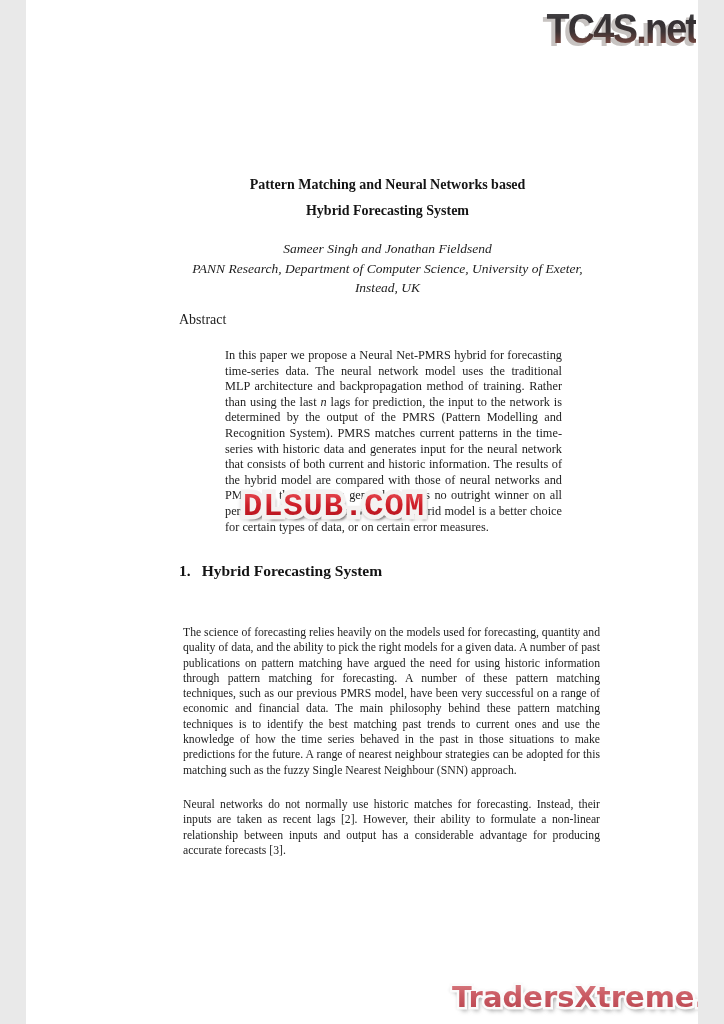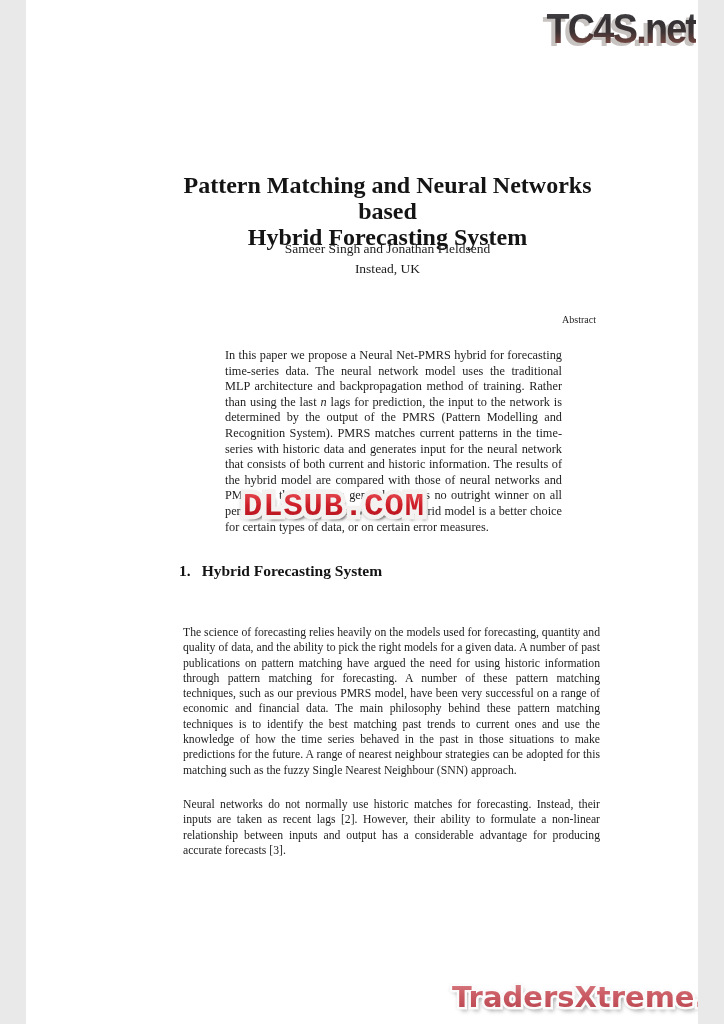--- a/index.html
+++ b/index.html
@@ -5,29 +5,29 @@
   html,body { margin:0; padding:0; background:#e9e9e9; }
   .page {
     position:relative; width:672px; height:1024px; margin:0 auto;
     background:#ffffff; overflow:hidden;
     font-family:"Liberation Serif","DejaVu Serif",serif; color:#1d1d1d;
   }
 
   
   .title {
     position:absolute; left:153px; top:172px; width:417px; margin:0;
-    text-align:center; font-size:24px; line-height:26px; font-weight:bold; color:#141414;
+    text-align:center; font-size:14px; line-height:26px; font-weight:bold; color:#141414;
   }
   .authors {
     position:absolute; left:143px; top:239px; width:437px;
-    text-align:center; font-size:13.5px; line-height:19.5px;
+    text-align:center; font-size:13.5px; line-height:19.5px;font-style:italic;
   }
   .abs-head {
     position:absolute; left:153px; top:311px; width:417px;
-    text-align:right; font-size:10px; line-height:17px;
+    text-align:left; font-size:14px; line-height:17px;
   }
   .abs-body {
     position:absolute; left:199px; top:348px; width:337px;
     font-size:12.3px; line-height:15.6px; text-align:justify; text-justify:inter-word;
   }
   .sec {
     position:absolute; left:153px; top:561px; width:417px; margin:0;
     font-size:15.5px; line-height:20px; font-weight:bold; color:#141414;
   }
   .sec-num { margin-right:11px; }
@@ -98,20 +98,21 @@
     <span class="layer tc4s-fill">TC4S.net</span>
   </div>
 
   <h1 class="title">
     <div>Pattern Matching and Neural Networks based</div>
     <div>Hybrid Forecasting System</div>
   </h1>
 
   <div class="authors">
     <div>Sameer Singh and Jonathan Fieldsend</div>
+    <div>PANN Research, Department of Computer Science, University of Exeter,</div>
     <div>Instead, UK</div>
   </div>
 
   <div class="abs-head">Abstract</div>
   <div class="abs-body"><span>In this paper we propose a Neural Net-PMRS hybrid for forecasting time-series data. The neural network model uses the traditional MLP architecture and backpropagation method of training. Rather than using the last </span><i>n</i><span> lags for prediction, the input to the network is determined by the output of the PMRS (Pattern Modelling and Recognition System). PMRS matches current patterns in the time-series with historic data and generates input for the neural network that consists of both current and historic information. The results of the hybrid model are compared with those of neural networks and PMRS on their own. In general, there is no outright winner on all performance measures, however, the hybrid model is a better choice for certain types of data, or on certain error measures.</span></div>
 
   <div class="wm-dlsub">
     <span class="layer dlsub-outline">DLSUB.COM</span>
     <span class="layer dlsub-fill">DLSUB.COM</span>
   </div>

